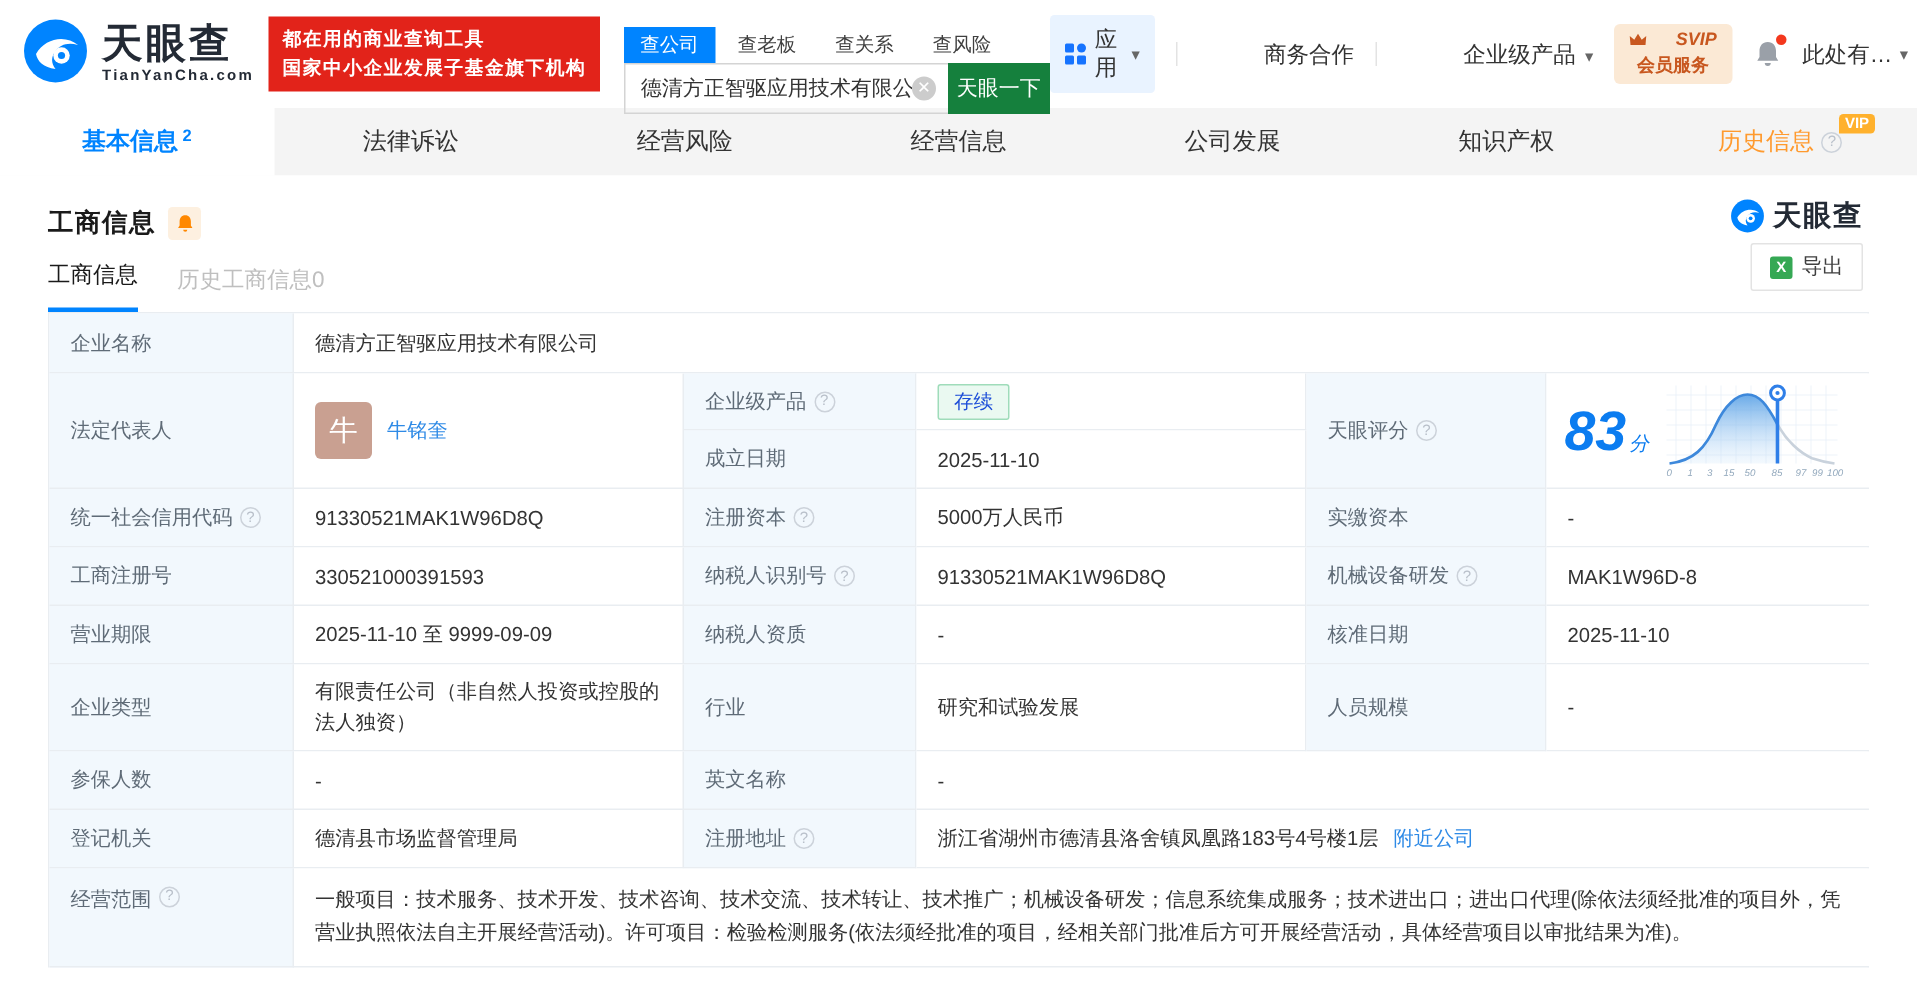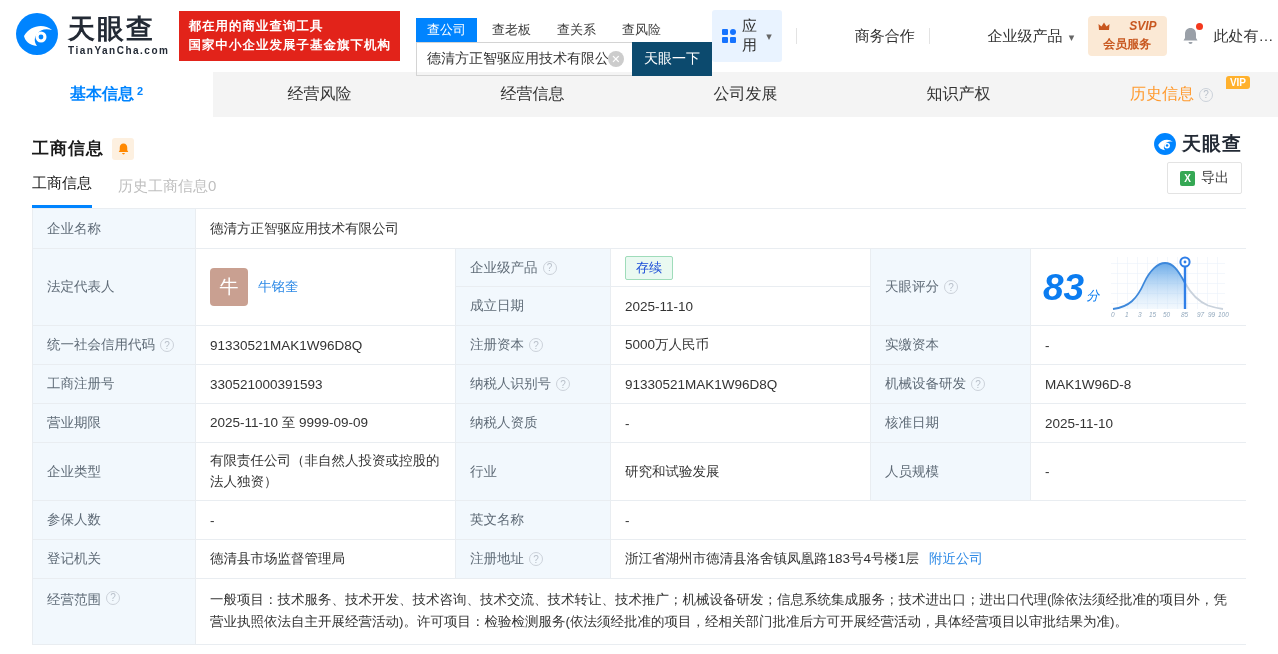--- a/index.html
+++ b/index.html
@@ -14,21 +14,21 @@
   .banner { background:#e2231a; color:#fff; margin-left:10px; padding:6px 9px; font-size:12.5px; font-weight:bold; line-height:1.5; }
   .banner div { letter-spacing:1px; white-space:nowrap; }
   .searchbox { margin-left:16px; width:398px; }
   .search-tabs { display:flex; gap:4px; font-size:13px; margin-bottom:0; }
   .search-tab { padding:3px 11px; color:#404040; cursor:pointer;margin-top:22px; }
   .search-tab.active { background:#0084ff; color:#fff; }
   .search-row { display:flex; height:34px; }
   .search-input-wrap { flex:1; border:1px solid #d4d4d4; border-right:none; display:flex; align-items:center; padding:0 8px 0 10px; }
   .search-input { border:none; outline:none; flex:1; font-size:14px; color:#333; font-family:inherit; }
   .clear-icon { width:16px; height:16px; border-radius:50%; background:#ccc; color:#fff; font-size:11px; line-height:16px; text-align:center; cursor:pointer; }
-  .search-btn { width:80px; background:#0c4a6e; color:#fff; border:none; font-size:14px; cursor:pointer; font-family:inherit; }
+  .search-btn { width:68px; background:#15803d; color:#fff; border:none; font-size:14px; cursor:pointer; font-family:inherit; }
   .hnav { margin-left:auto; display:flex; align-items:center; gap:14px; font-size:15px; color:#333; }
   .apps-chip { background:#e9f3ff; border-radius:3px; padding:7px 10px; display:flex; align-items:center; gap:6px; cursor:pointer; }
   .grid-icon { width:15px; height:15px; display:grid; grid-template-columns:6px 6px; grid-template-rows:6px 6px; gap:2px; }
   .grid-icon i { background:#1673ff; border-radius:1px; }
   .grid-icon i:nth-child(2){ border-radius:50%; }
   .caret { font-size:11px; color:#666; margin-left:2px; }
   .vdiv { width:1px; height:16px; background:#e3e3e3; }
   .hnav-item { cursor:pointer; white-space:nowrap;margin-left:44px; }
   .svip { background:#fbe9d5; border-radius:4px; padding:3px 10px; text-align:center; line-height:1.25; cursor:pointer; }
   .svip .l1 { color:#c8571f; font-size:12px; font-weight:bold; font-style:italic; display:flex; align-items:center; gap:19px; justify-content:center; }
@@ -156,20 +156,23 @@
     </span>
   </div>
 </div>
 
 <div class="tabbar">
   <div class="tab active">
     <span>基本信息</span>
       <span class="tab-count">2</span>
   </div>
   <div class="tab">
+      <span>法律诉讼</span>
+    </div>
+  <div class="tab">
       <span>经营风险</span>
     </div>
   <div class="tab">
       <span>经营信息</span>
     </div>
   <div class="tab">
       <span>公司发展</span>
     </div>
   <div class="tab">
       <span>知识产权</span>

